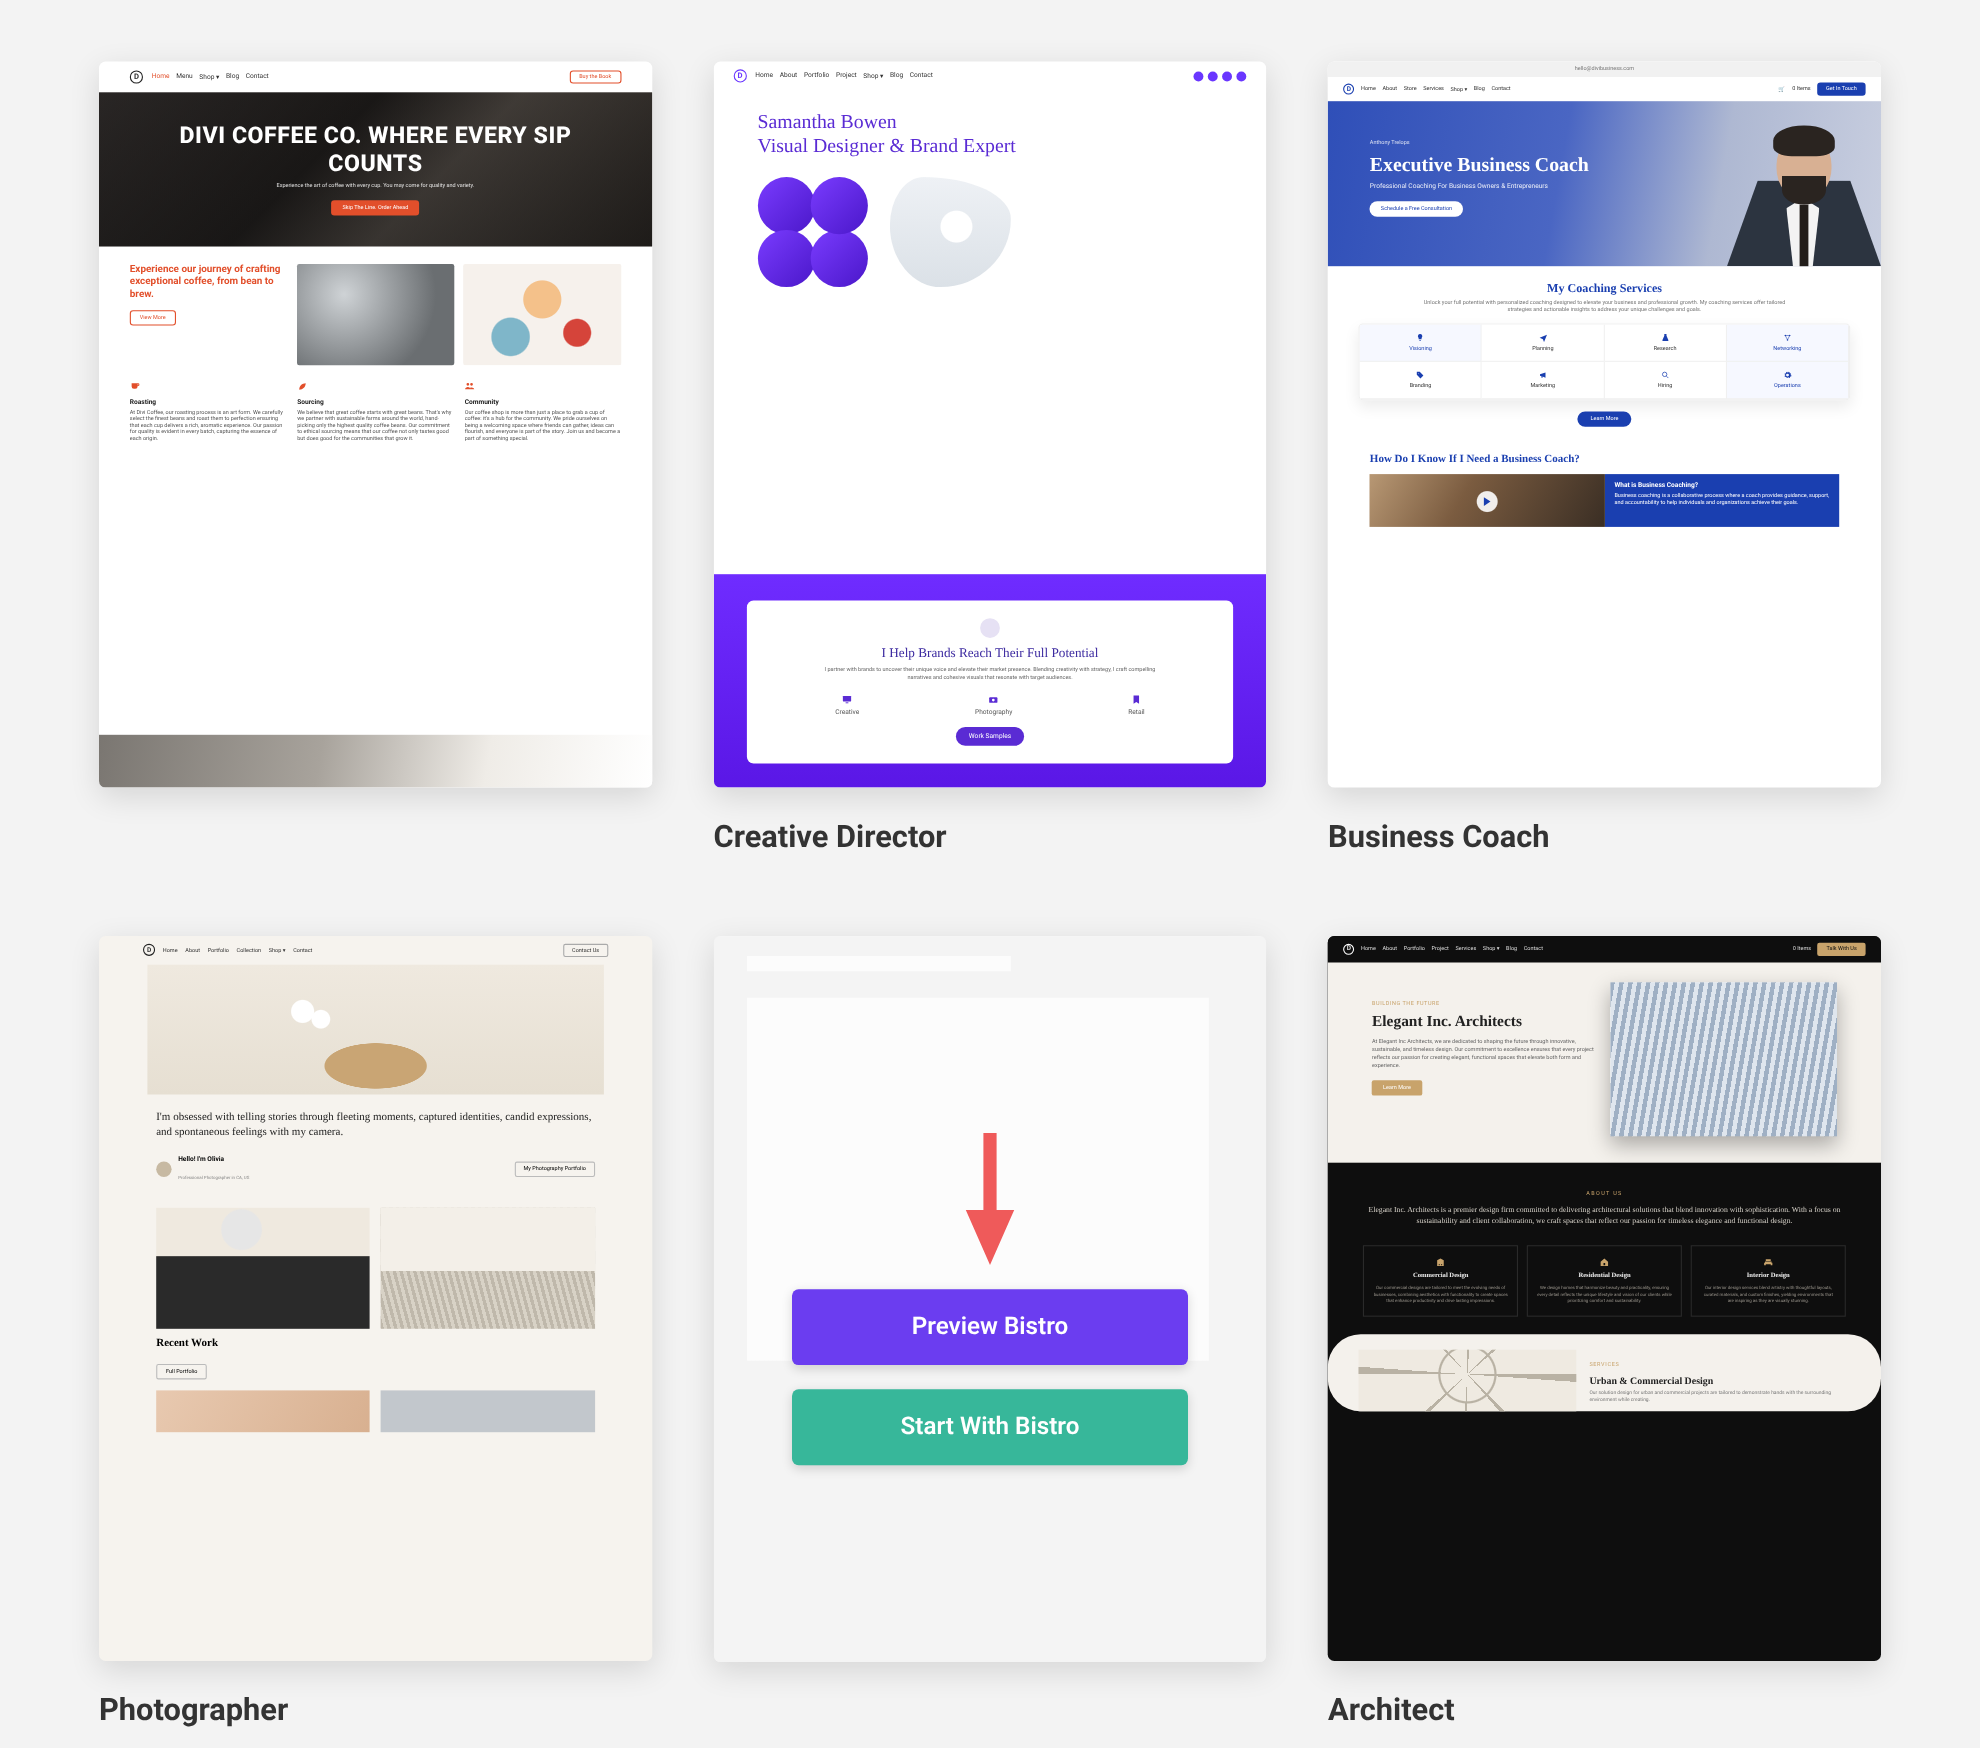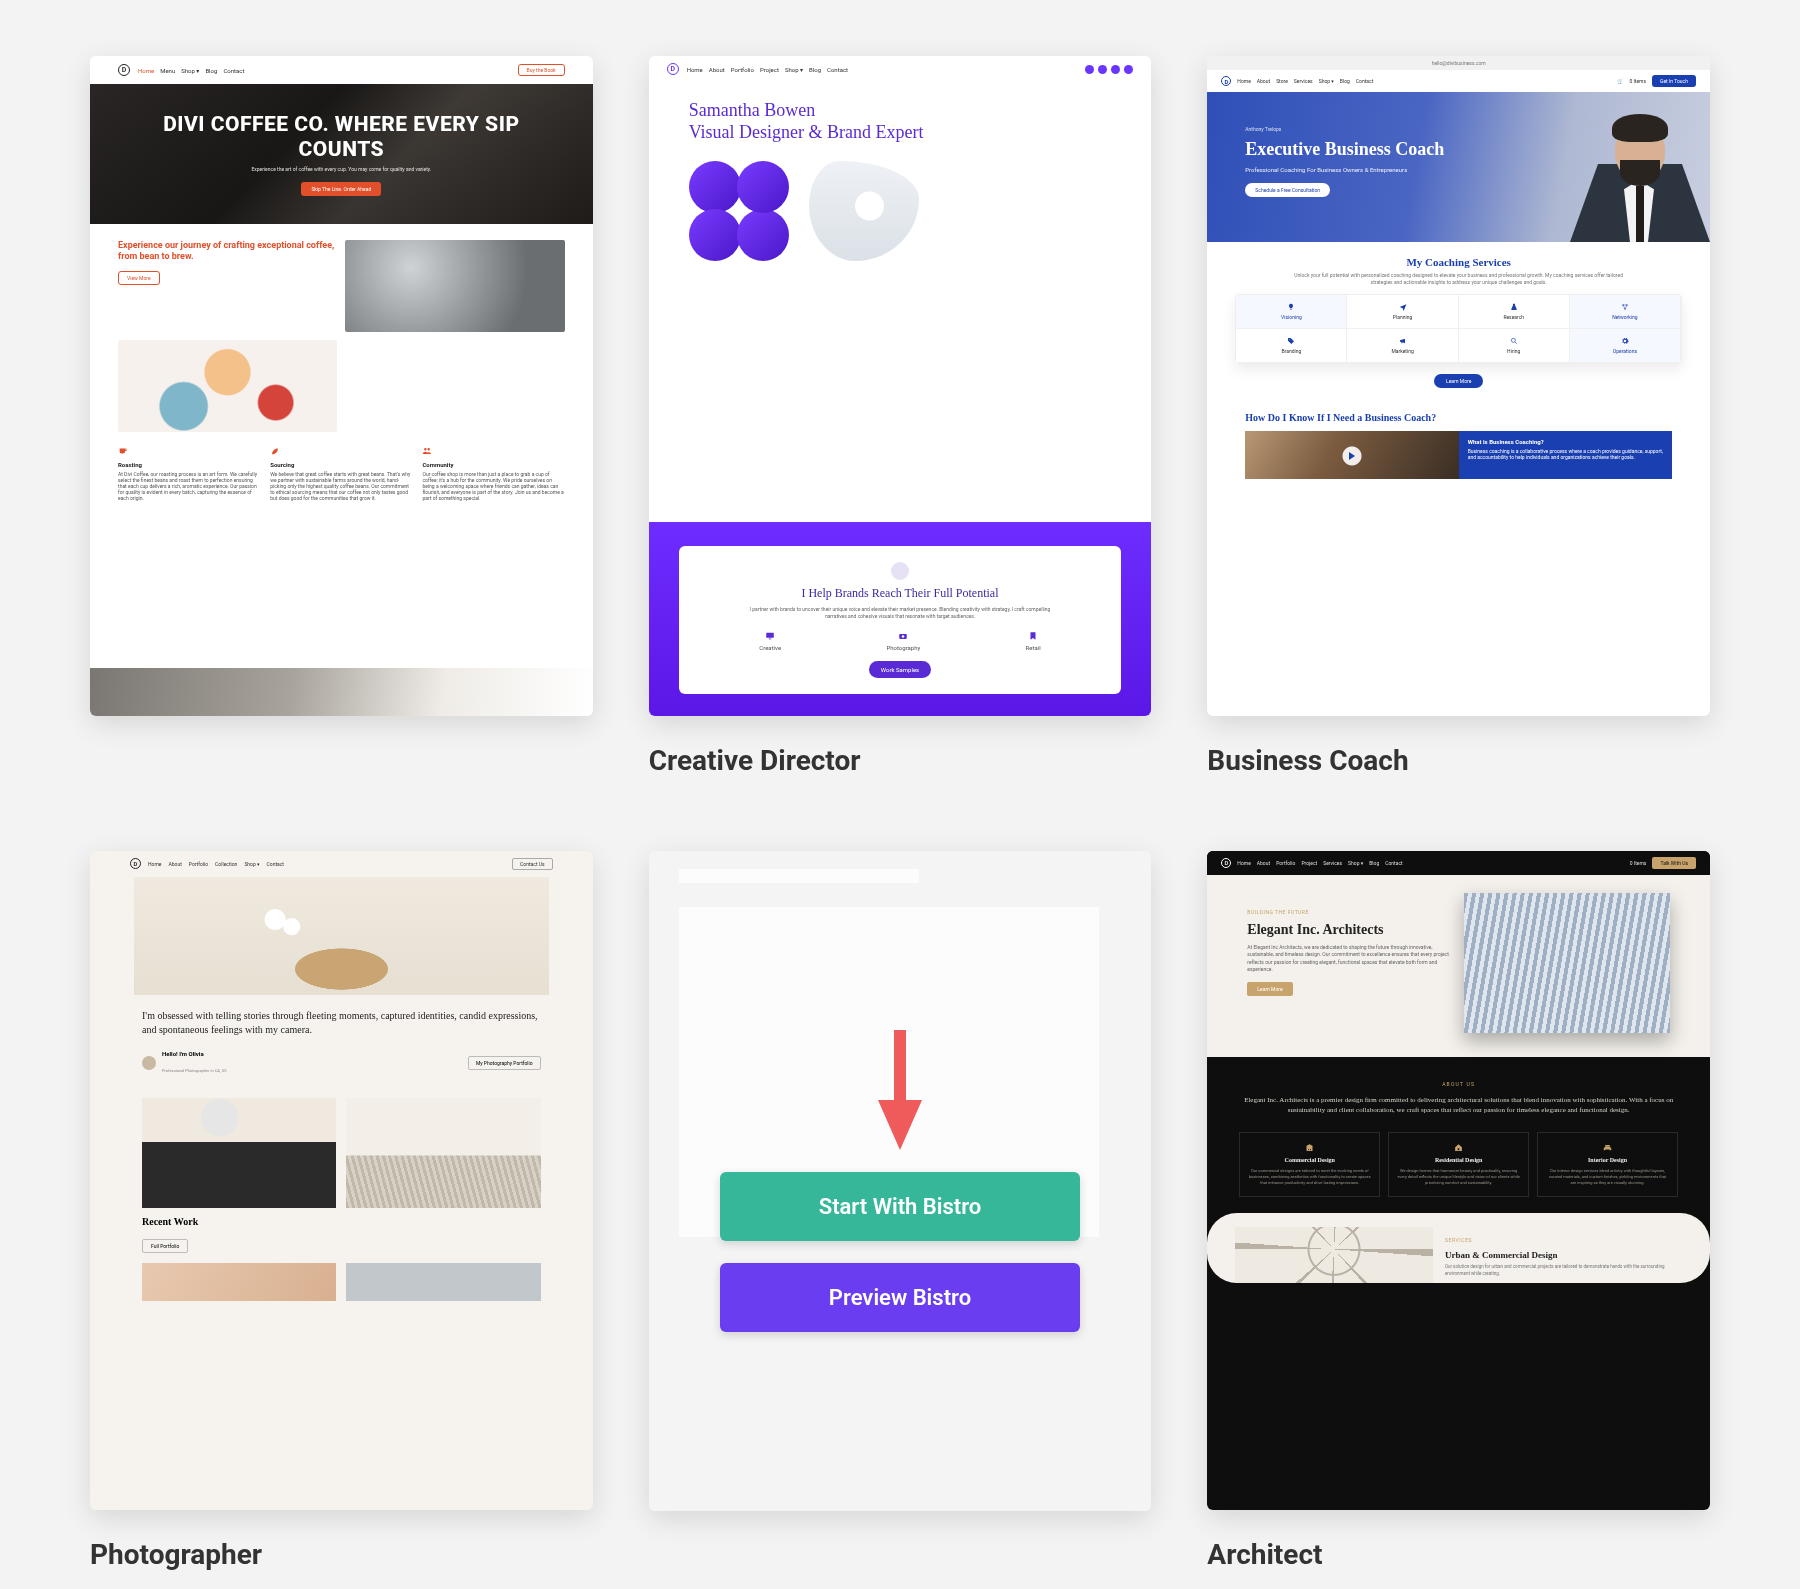--- a/index.html
+++ b/index.html
@@ -59,21 +59,21 @@
     display: flex; flex-direction: column; align-items: center; justify-content: center;
     color: #fff; text-align: center; padding: 0 30px;
   }
   .coffee .hero h1 { font-size: 21px; font-weight: 800; letter-spacing: .5px; line-height: 1.2; }
   .coffee .hero p { font-size: 5px; opacity: .85; margin-top: 4px; }
   .coffee .hero .btn {
     margin-top: 10px; background: #e24f2b; color: #fff;
     font-size: 5px; padding: 4px 10px; border-radius: 3px;
   }
   .coffee .mid {
-    display: grid; grid-template-columns: 1fr 1fr;
+    display: grid; grid-template-columns: 1fr 1fr 1fr;
     gap: 8px; padding: 16px 28px 8px;
   }
   .coffee .mid .headline { color: #e24f2b; font-size: 9px; font-weight: 700; line-height: 1.25; }
   .coffee .mid .btn2 {
     display: inline-block; margin-top: 8px; border: 1px solid #e24f2b; color: #e24f2b;
     font-size: 5px; padding: 3px 8px; border-radius: 3px;
   }
   .coffee .mid .img1 {
     background: radial-gradient(circle at 30% 30%, #cfd3d6 0%, #6a6e71 70%);
     height: 92px; border-radius: 2px;
@@ -658,22 +658,22 @@
     <div class="card-title">Photographer</div>
   </div>
 
   <div class="card">
     <div class="thumb bistro">
       <div class="ghost"></div>
       <div class="overlay">
         <svg class="arrow" viewBox="0 0 64 120">
           <path fill="currentColor" d="M26 0h12v70h16L32 120 10 70h16V0z"></path>
         </svg>
+        <div class="btn preview">Preview Bistro</div>
         <div class="btn start">Start With Bistro</div>
-        <div class="btn preview">Preview Bistro</div>
       </div>
     </div>
   </div>
 
   <div class="card">
     <div class="thumb arch">
       <div class="nav">
         <span class="logo">D</span>
         <span>Home</span>
         <span>About</span>

